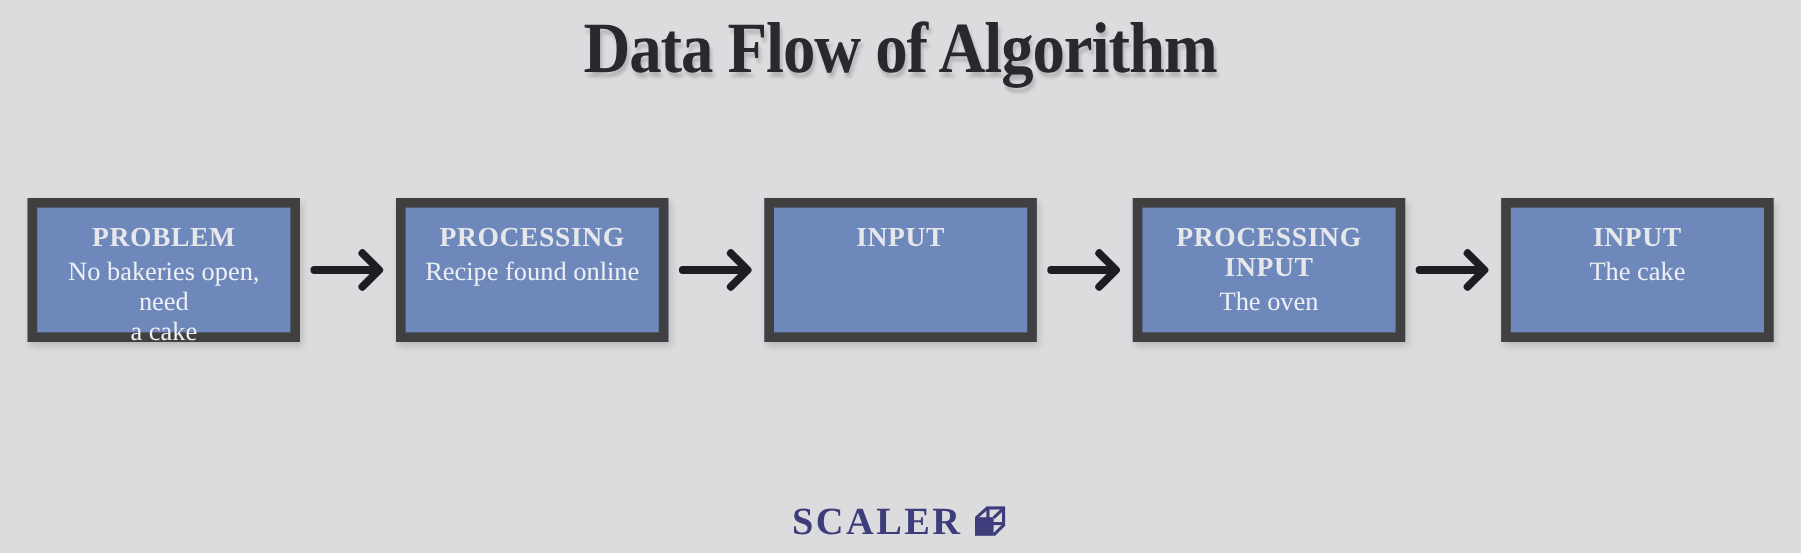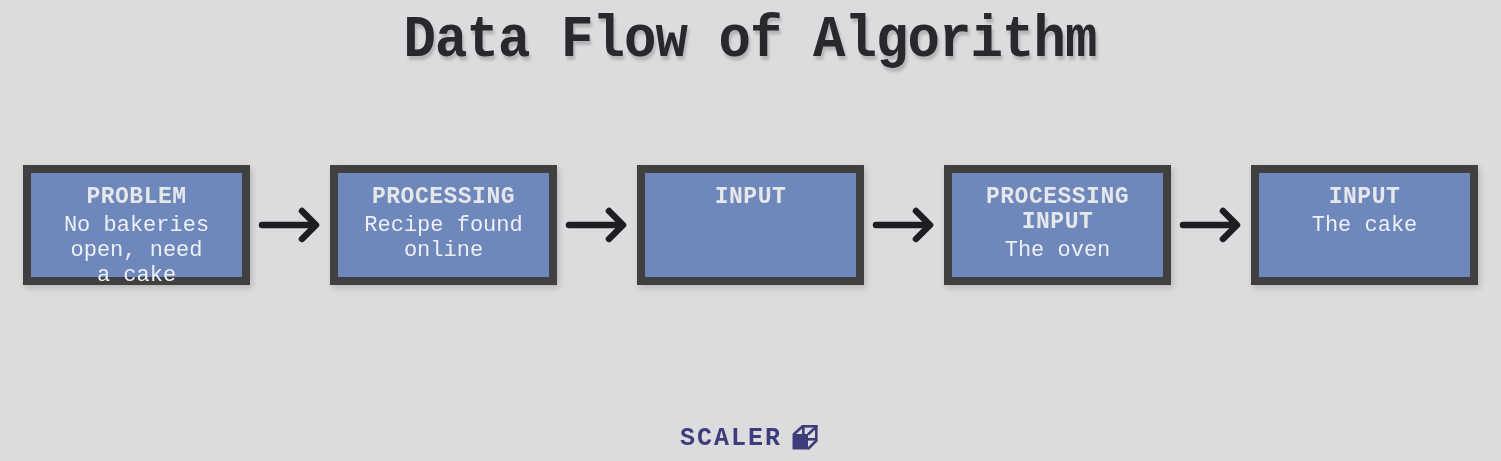--- a/index.html
+++ b/index.html
@@ -4,21 +4,21 @@
 <style>
   * { margin: 0; padding: 0; box-sizing: border-box; }
   html, body { background: #b9b9bc; }
   .canvas {
     position: relative;
     width: 1501px;
     height: 461px;
     margin: 0 auto;
     background: #dcdcde;
     overflow: hidden;
-    font-family: Liberation Mono, monospace;
+    font-family: Liberation Serif, serif;
   }
   .title-wrap {
     position: absolute;
     top: 6px;
     left: 0;
     width: 100%;
     text-align: center;
   }
   .title {
     display: inline-block;
@@ -78,21 +78,21 @@
     width: 100%;
     text-align: center;
   }
   .logo-row {
     display: flex;
     align-items: center;
     justify-content: center;
     gap: 9px;
   }
   .logo-text {
-    font-size: 25px;
+    font-size: 32px;
     font-weight: bold;
     letter-spacing: 2px;
     color: #3e3d7c;
   }
   .byline {
     font-size: 17px;
     color: #2e2e33;
     margin-top: 2px;
   }
 </style>

